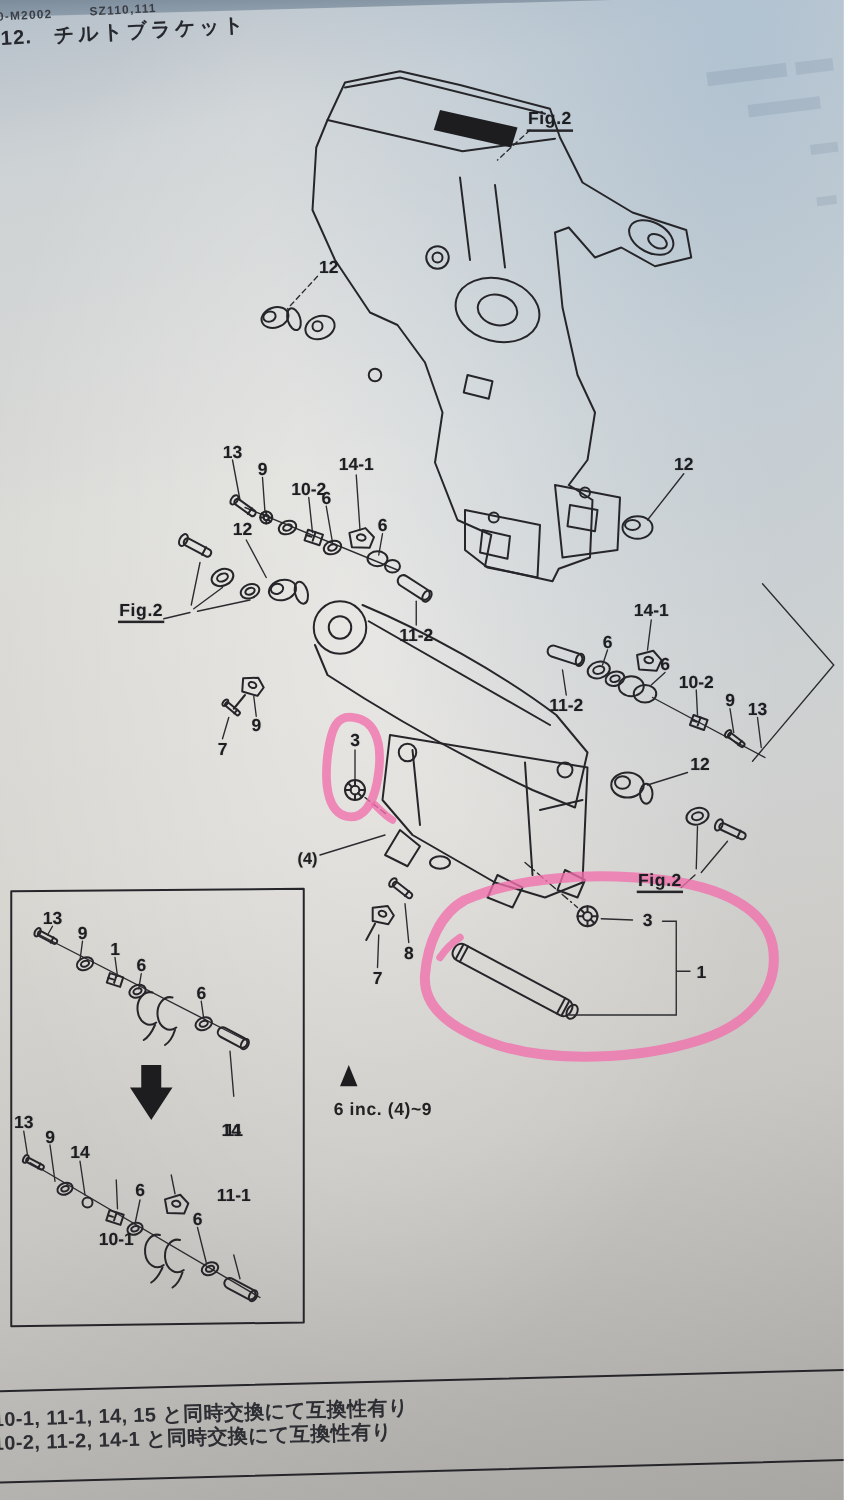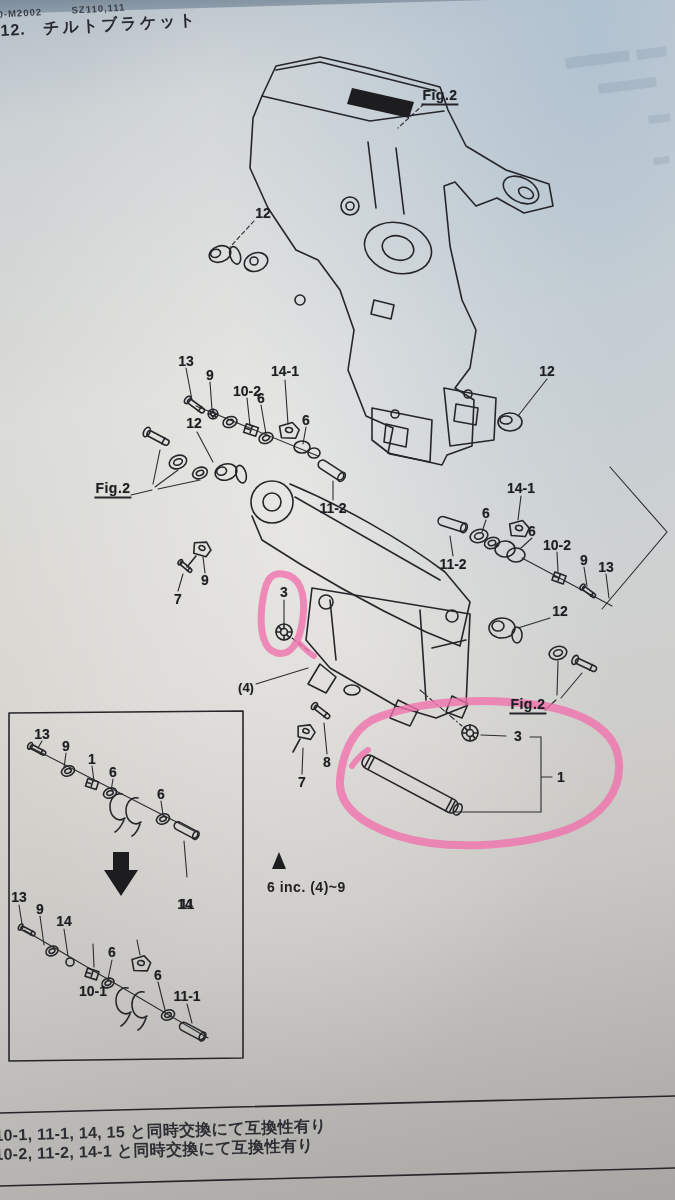--- a/index.html
+++ b/index.html
@@ -321,21 +321,21 @@
       <span class="plabel" style="left: 113px; top: 772px;">6</span>
       <span class="plabel" style="left: 161px; top: 794px;">6</span>
       <span class="plabel" style="left: 187px; top: 884px; margin-top: 20px;">11</span>
       <span class="plabel" style="left: 19px; top: 897px;">13</span>
       <span class="plabel" style="left: 40px; top: 909px;">9</span>
       <span class="plabel" style="left: 64px; top: 921px;">14</span>
       <span class="plabel" style="left: 93px; top: 991px;">10-1</span>
       <span class="plabel" style="left: 137px; top: 904px; margin-left: 48px;">14</span>
       <span class="plabel" style="left: 112px; top: 952px;">6</span>
       <span class="plabel" style="left: 158px; top: 975px;">6</span>
-      <span class="plabel" style="left: 187px; top: 996px; text-align: right;">11-1</span>
+      <span class="plabel" style="left: 187px; top: 956px; text-align: right;">11-1</span>
     </div>
 
   <div class="note-text">6 inc. (4)~9</div>
 
   <div class="footnote fn-1">10-1, 11-1, 14, 15 と同時交換にて互換性有り</div>
   <div class="footnote fn-2">10-2, 11-2, 14-1 と同時交換にて互換性有り</div>
 
 </div>
 
 </body></html>

